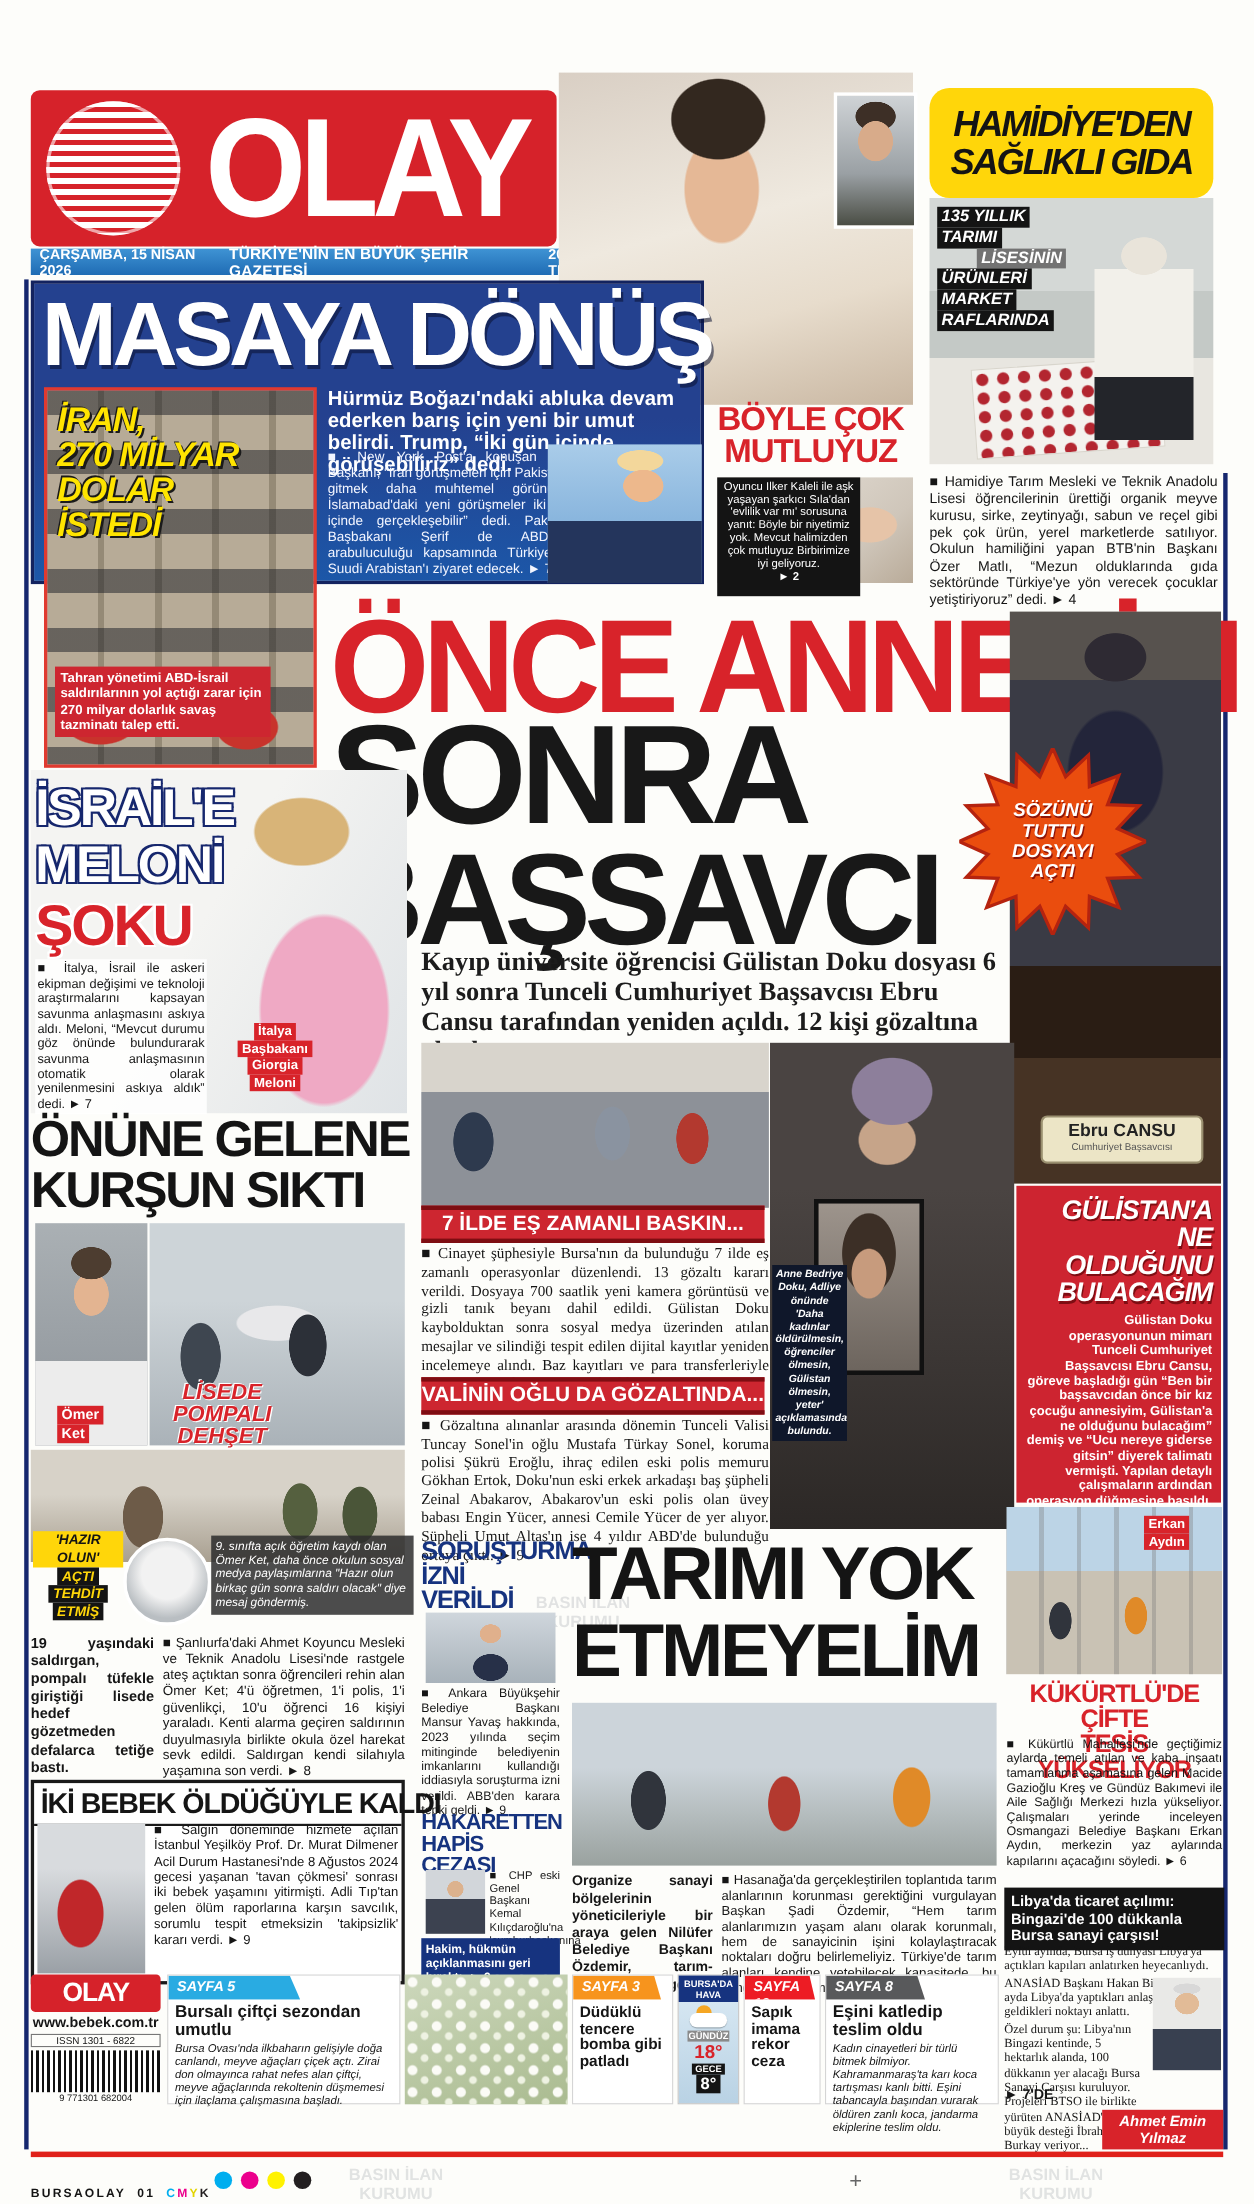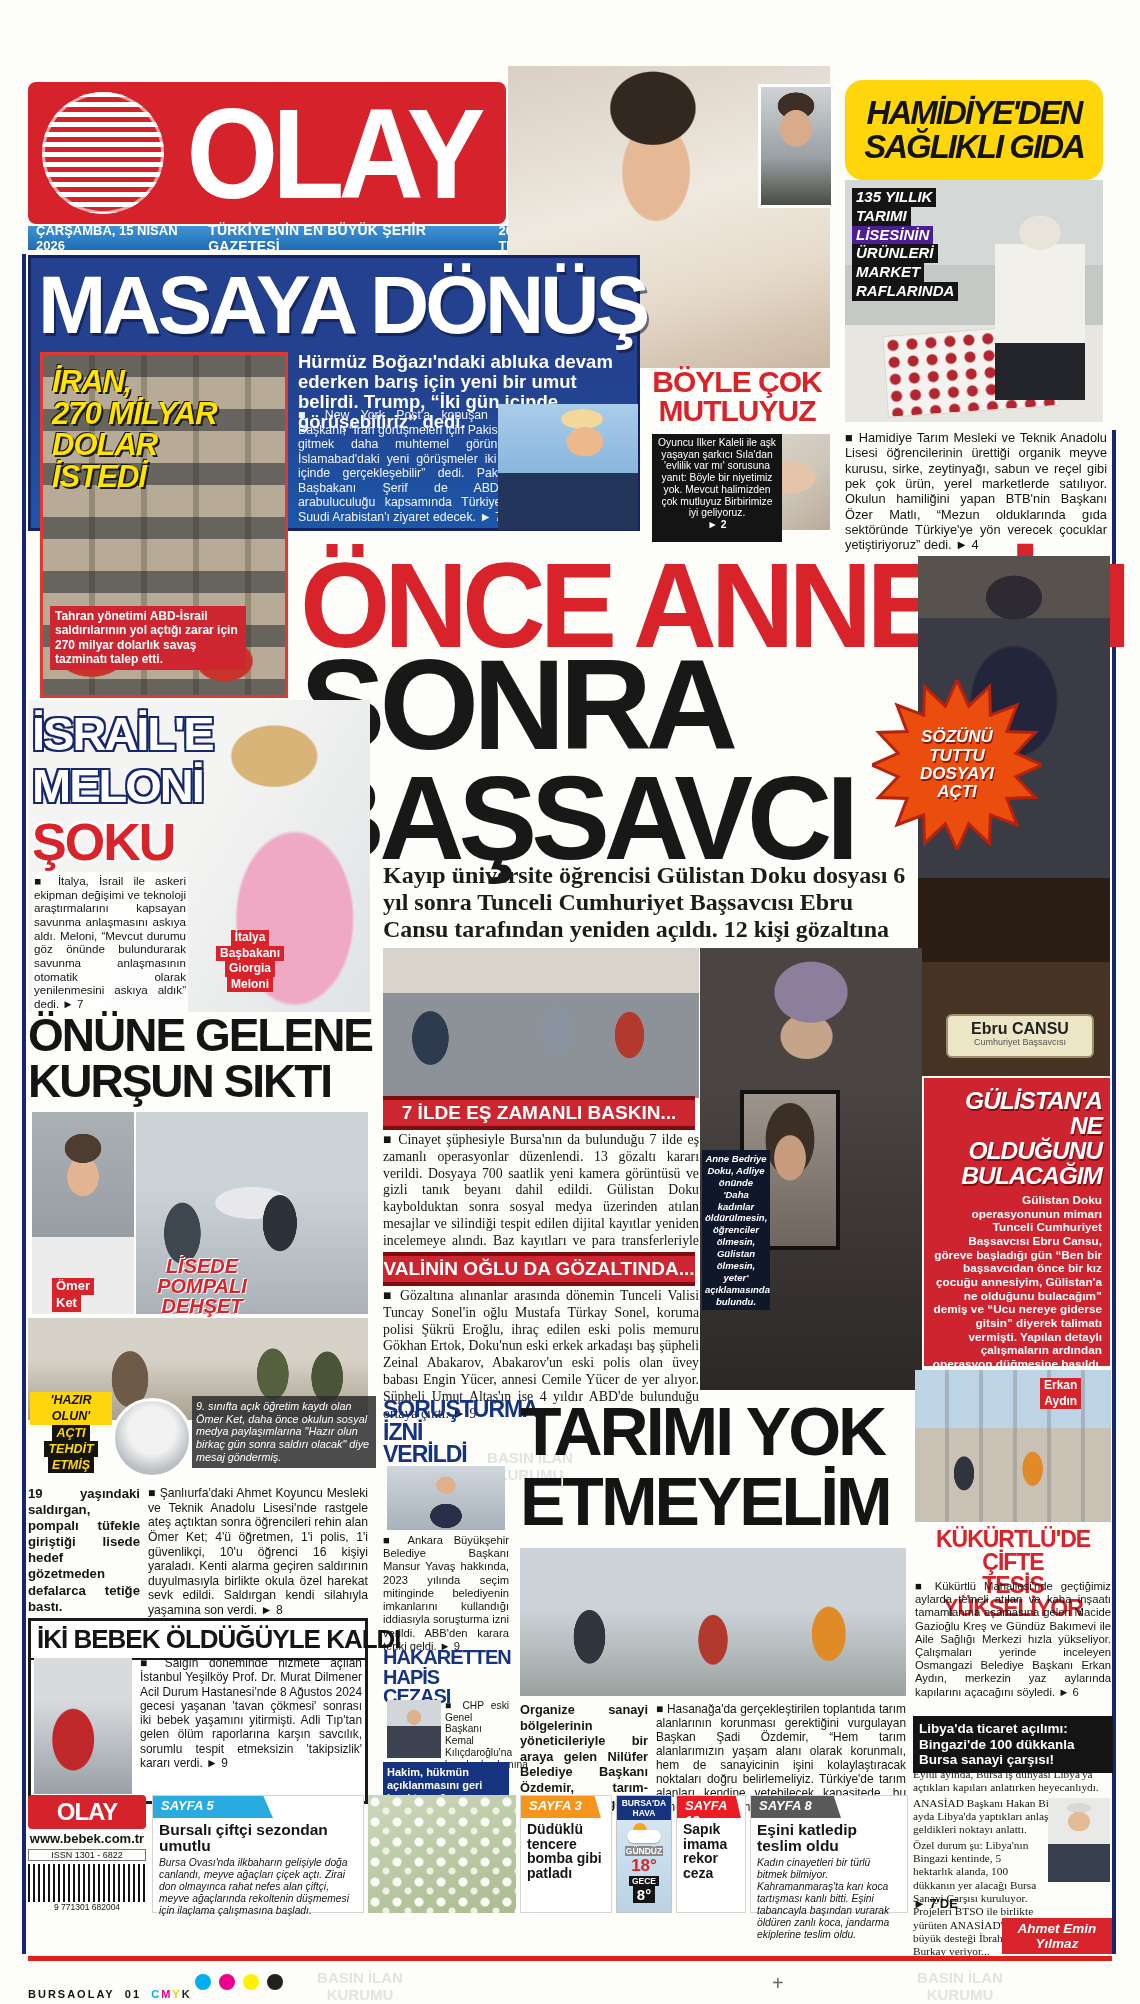--- a/index.html
+++ b/index.html
@@ -191,21 +191,21 @@
     <div>HAMİDİYE'DEN</div>
     <div>SAĞLIKLI GIDA</div>
   </div>
   <div class="abs photo ph-food">
     <div class="tray"></div>
     <div class="worker"></div>
   </div>
   <div class="abs" style="left:852px;top:188px;width:120px;font-weight:bold;font-style:italic;font-size:15px;line-height:1.25;">
     <span class="chip" style="background:#141414;">135 YILLIK</span><br>
     <span class="chip" style="background:#141414;">TARIMI</span><br>
-    <span class="chip" style="background:#4c1d95;">LİSESİNİN</span><br>
+    <span class="chip" style="background:#737373;margin-left:36px;">LİSESİNİN</span><br>
     <span class="chip" style="background:#141414;">ÜRÜNLERİ</span><br>
     <span class="chip" style="background:#141414;">MARKET</span><br>
     <span class="chip" style="background:#141414;">RAFLARINDA</span>
   </div>
   <div class="abs just" style="left:845px;top:430px;width:262px;font-size:12.8px;line-height:1.2;">■ Hamidiye Tarım Mesleki ve Teknik Anadolu Lisesi öğrencilerinin ürettiği organik meyve kurusu, sirke, zeytinyağı, sabun ve reçel gibi pek çok ürün, yerel marketlerde satılıyor. Okulun hamiliğini yapan BTB'nin Başkanı Özer Matlı, “Mezun olduklarında gıda sektöründe Türkiye'ye yön verecek çocuklar yetiştiriyoruz” dedi. ► 4</div>
 
   <div class="abs" style="left:28px;top:255px;width:612px;height:276px;background:linear-gradient(180deg,#24418f 0 45%,#1c57a8 100%);border:3px solid #13235f;box-sizing:border-box;"></div>
   <div class="abs hl" style="left:38px;top:258px;font-size:82px;color:#fff;letter-spacing:-4px;text-shadow:2px 3px 0 rgba(10,16,50,.55);">MASAYA DÖNÜŞ</div>
   <div class="abs" style="left:298px;top:352px;width:334px;color:#fff;font-weight:bold;font-size:18.5px;line-height:1.08;">Hürmüz Boğazı'ndaki abluka devam ederken barış için yeni bir umut belirdi. Trump, “İki gün içinde görüşebiliriz” dedi.</div>
   <div class="abs just" style="left:298px;top:408px;width:226px;color:#f2f5ff;font-size:12.3px;line-height:1.18;">■ New York Post'a konuşan ABD Başkanı, “İran görüşmeleri için Pakistan'a gitmek daha muhtemel görünüyor. İslamabad'daki yeni görüşmeler iki gün içinde gerçekleşebilir” dedi. Pakistan Başbakanı Şerif de ABD-İran arabuluculuğu kapsamında Türkiye ve Suudi Arabistan'ı ziyaret edecek. ► 7</div>

